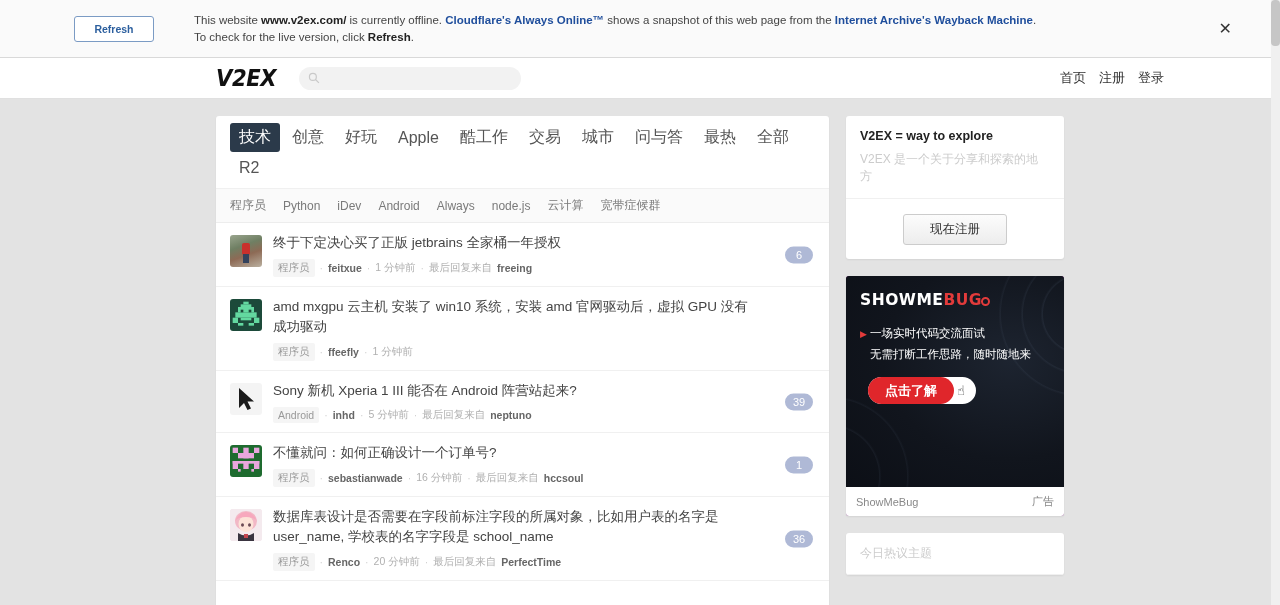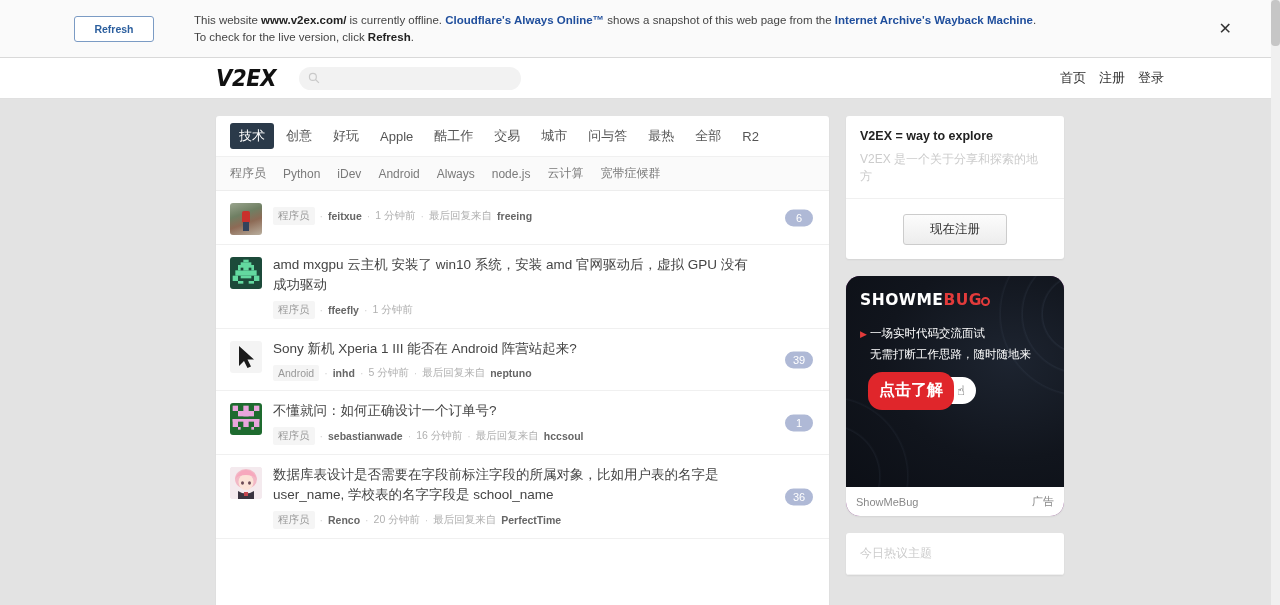--- a/index.html
+++ b/index.html
@@ -128,21 +128,21 @@
 
   
   .tabs {
     display: flex;
     align-items: center;
     padding: 7px 12px 7px 14px;
     gap: 3px;
     flex-wrap: wrap;
   }
   .tab {
-    font-size: 13px;
+    font-size: 16px;
     color: #555;
     padding: 4px 9px;
     border-radius: 3px;
     cursor: pointer;
     white-space: nowrap;
   }
   .tab.active {
     background: #2b3a4a;
     color: #fff;
   }
@@ -254,21 +254,21 @@
     cursor: pointer;
   }
   .login-line {
     margin-top: 13px;
     font-size: 12px;
     color: #444;
   }
   .login-line a { color: #778087; text-decoration: none; cursor: pointer; }
 
   
-  .ad-card { background: #701a75; border-radius: 14px; }
+  .ad-card { background: #701a75; }
   .ad-img {
     height: 211px;
     background: radial-gradient(ellipse at 75% 40%, #1d2430 0%, #11151d 55%, #0c0f16 100%);
     position: relative;
     overflow: hidden;
     padding: 15px 14px 0 14px;
   }
   .ad-swirl {
     position: absolute; inset: 0;
     background:
@@ -325,25 +325,25 @@
     position: relative;
     margin-top: 12px;
     margin-left: 8px;
     width: 108px; height: 27px;
     background: #fff;
     border-radius: 14px;
     display: flex;
     align-items: center;
   }
   .ad-btn-in {
-    width: 86px; height: 38px;
+    width: 86px; height: 27px;
     background: #e0262b;
     border-radius: 14px;
     color: #fff;
-    font-size: 16px;
+    font-size: 13px;
     font-weight: bold;
     display: flex; align-items: center; justify-content: center;
     cursor: pointer;
   }
   .ad-cursor {
     margin-left: 3px;
     font-size: 13px;
     color: #333;
   }
   .ad-foot {
@@ -436,20 +436,21 @@
         <div class="subtab">云计算</div>
         <div class="subtab">宽带症候群</div>
       </div>
 
       <div class="topic">
         <div class="avatar" style="background:linear-gradient(160deg,#9aa58e 0%,#6f7f63 35%,#8d6a55 60%,#bab0a0 100%);">
           <div style="position:absolute;left:12px;top:8px;width:8px;height:12px;background:#c9302c;border-radius:2px;"></div>
           <div style="position:absolute;left:13px;top:19px;width:6px;height:9px;background:#33425c;"></div>
         </div>
         <div class="topic-body">
+          <div class="topic-title">终于下定决心买了正版 jetbrains 全家桶一年授权</div>
           <div class="topic-meta">
             <span class="node">程序员</span>
             <span class="meta-sep">·</span>
             <span class="author">feitxue</span>
             <span class="meta-sep">·</span>
             <span>1 分钟前</span>
             <span class="meta-sep">·</span>
             <span>最后回复来自</span>
             <span class="replier">freeing</span>
           </div>

